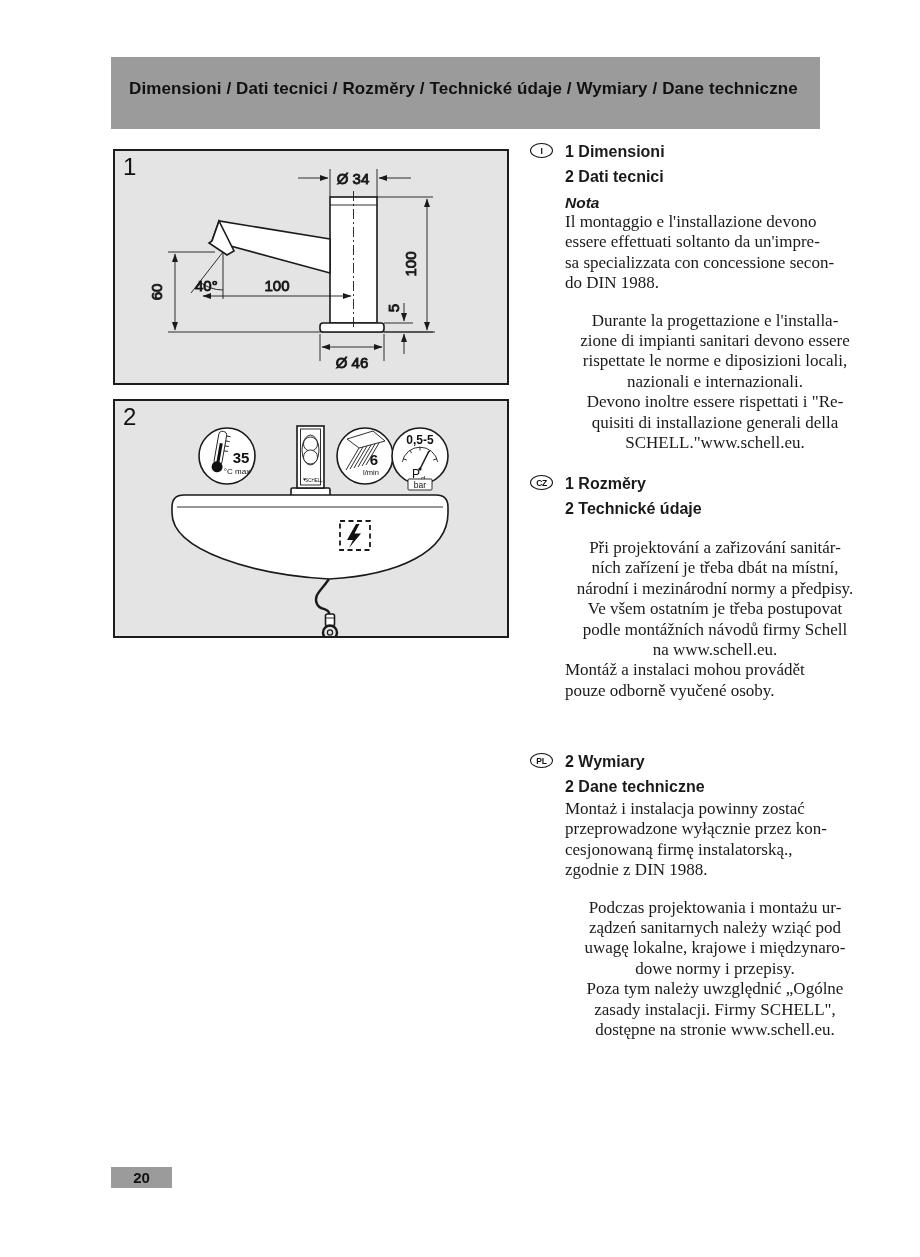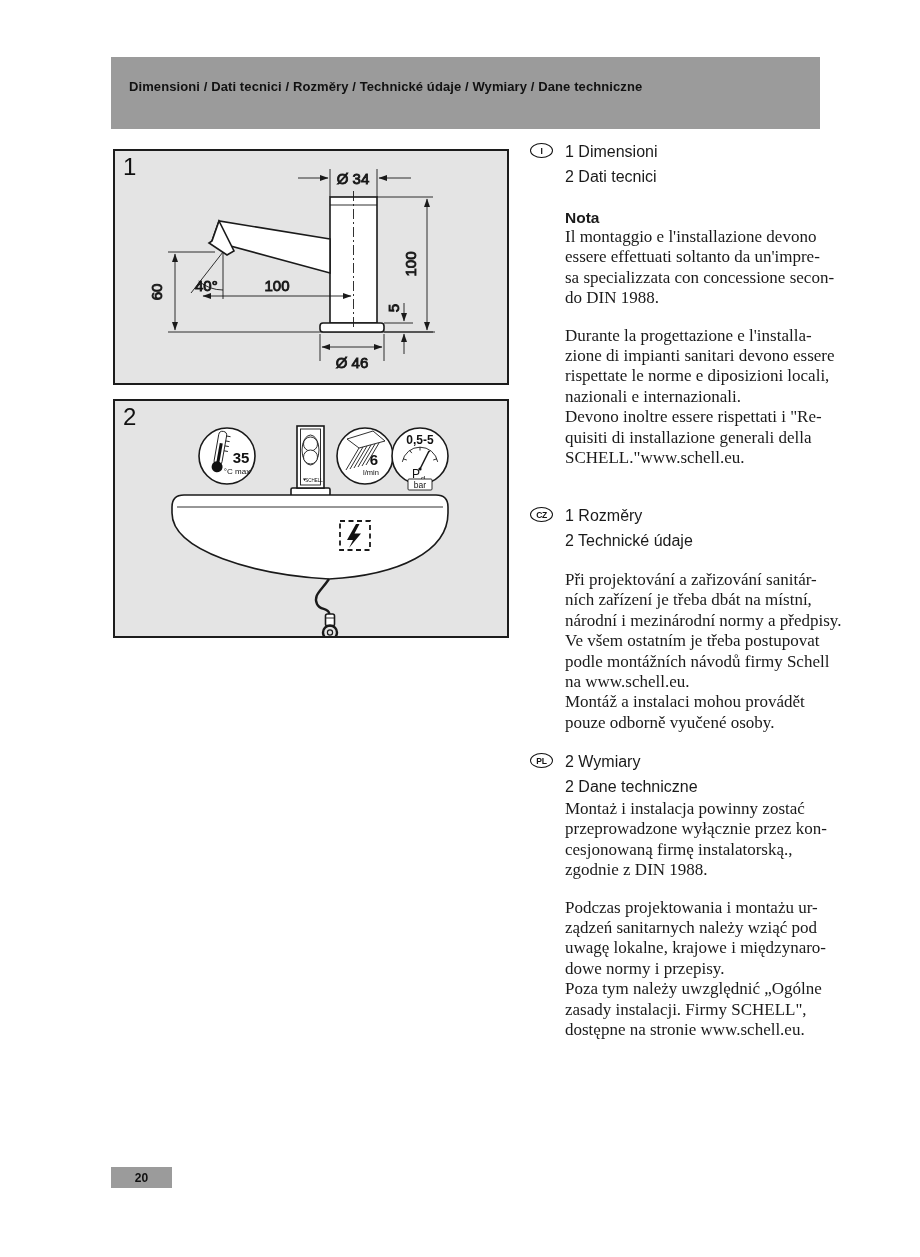--- a/index.html
+++ b/index.html
@@ -8,21 +8,21 @@
     font-family:"Liberation Sans", sans-serif;color:#1a1a1a;
     -webkit-font-smoothing:antialiased;
   }
   .abs{position:absolute;}
 
   
   .header-bar{
     left:111px;top:57px;width:709px;height:72px;background:#9b9b9b;
   }
   .header-bar .title{
-    padding:22px 0 0 18px;font-size:13px;font-weight:bold;color:#111;
+    padding:22px 0 0 18px;font-size:17px;font-weight:bold;color:#111;
     letter-spacing:.1px;
   }
 
   
   .figbox{
     width:396px;background:#e4e4e4;border:2px solid #1c1c1c;box-sizing:border-box;
   }
   .figbox .figlabel{
     position:absolute;left:8px;top:1px;font-size:24px;color:#111;line-height:30px;
   }
@@ -38,30 +38,30 @@
 
   
   .section{position:absolute;left:565px;width:300px;}
   .sec-head{position:relative;}
   .lang-badge{
     position:absolute;left:-35px;top:3px;width:21px;height:13px;
     border:1.6px solid #111;border-radius:50%;
     display:flex;align-items:center;justify-content:center;
     font-size:8.5px;font-weight:bold;letter-spacing:-.3px;color:#111;
   }
-  .h{font-size:16px;font-weight:normal;line-height:24.5px;}
-  .note-title{font-size:15.5px;font-weight:bold;line-height:19px;margin-top:19px;}
+  .h{font-size:16px;font-weight:bold;line-height:24.5px;}
+  .note-title{font-size:15.5px;font-weight:bold;line-height:19px;margin-top:4px;font-style:italic;}
   .para{font-size:17px;line-height:20.4px;white-space:pre-line;font-family:Liberation Serif, serif;}
-  .para2{margin-top:17px;}
+  .para2{margin-top:17px;text-align:center;}
 
   
   .page-num{
     left:111px;top:1167px;width:61px;height:21px;background:#9b9b9b;
     display:flex;align-items:center;justify-content:center;
-    font-size:12px;font-weight:bold;color:#111;
+    font-size:15px;font-weight:bold;color:#111;
   }
 </style>
 </head>
 <body>
 
 <div class="abs header-bar">
   <div class="title">Dimensioni / Dati tecnici / Rozměry / Technické údaje / Wymiary / Dane techniczne</div>
 </div>
 
 <div class="abs figbox" id="fig1">
@@ -236,21 +236,21 @@
 do DIN 1988.</div>
   <div class="para para2">Durante la progettazione e l'installa-
 zione di impianti sanitari devono essere
 rispettate le norme e diposizioni locali,
 nazionali e internazionali.
 Devono inoltre essere rispettati i "Re-
 quisiti di installazione generali della
 SCHELL."www.schell.eu.</div>
 </div>
 
-<div class="section" style="top:504px">
+<div class="section" style="top:472px">
   <div class="sec-head">
     <span class="lang-badge">
         <span>CZ</span>
       </span>
     <div class="h">1 Rozměry</div>
     <div class="h">2 Technické údaje</div>
   </div>
   <div class="para para2">Při projektování a zařizování sanitár-
 ních zařízení je třeba dbát na místní,
 národní i mezinárodní normy a předpisy.

